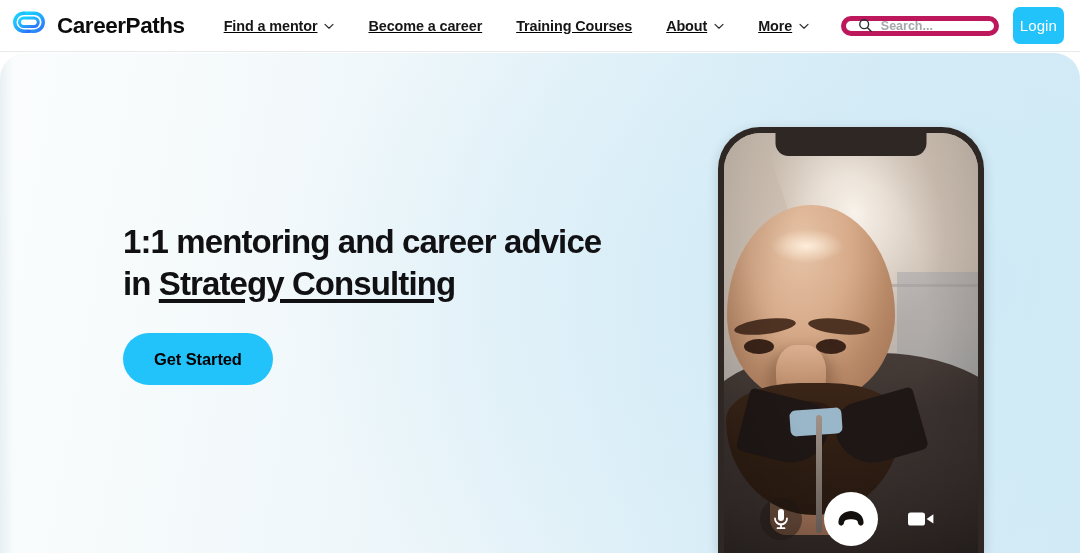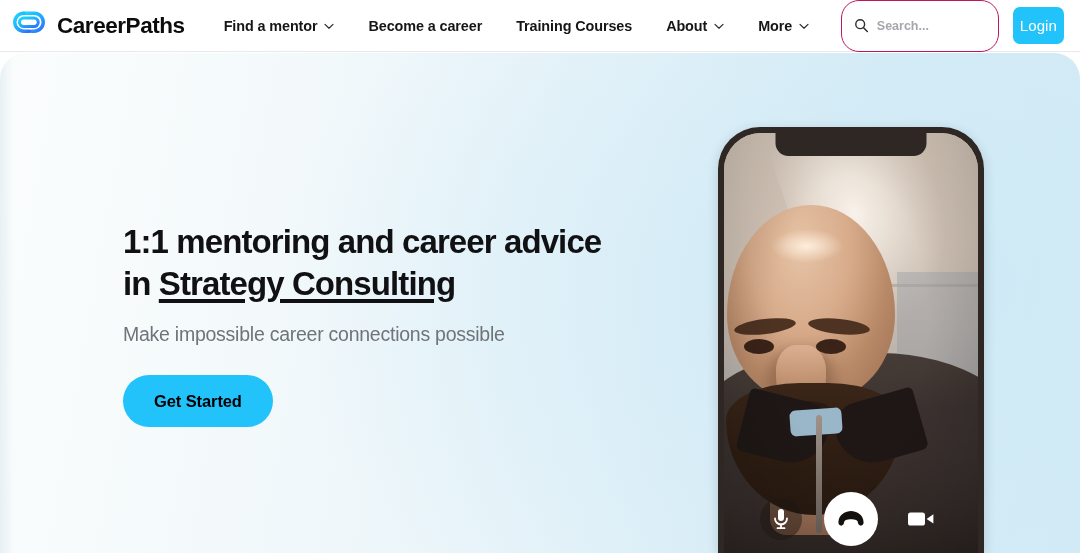--- a/index.html
+++ b/index.html
@@ -58,20 +58,21 @@
     flex: 1 1 auto;
   }
   .nav-item {
     display: flex;
     align-items: center;
     gap: 7px;
     padding: 0 17px;
     height: 52px;
     cursor: pointer;
     white-space: nowrap;
+    text-decoration: underline;
   }
   .nav-item .lbl {
     font-size: 14.4px;
     font-weight: 700;
     color: #161616;
     letter-spacing: -0.1px;
   }
   .chev {
     width: 10px; height: 7px;
     display: block;
@@ -80,22 +81,22 @@
   }
 
   .nav-right {
     display: flex;
     align-items: center;
     gap: 14px;
   }
 
   .search-box {
     width: 158px;
-    height: 52px;
-    border: 1px solid #be185d;
+    height: 20px;
+    border: 5px solid #be185d;
     border-radius: 18px;
     display: flex;
     align-items: center;
     padding: 0 10px 0 12px;
     gap: 8px;
     background: #fff;
     cursor: text;
   }
   .search-icon { width: 15px; height: 15px; flex: 0 0 15px; display:block; }
   .search-input {
@@ -452,21 +453,20 @@
     </div>
   </div>
 
   <div class="hero">
 
     <div class="hero-copy">
       <h1 class="headline">
         <span>1:1 mentoring and career advice</span><br>
         <span>in </span><span class="u">Strategy Consulting</span>
       </h1>
-      <p class="subhead">Make impossible career connections possible</p>
       <button class="cta">Get Started</button>
     </div>
 
     <div class="phone">
       <div class="phone-screen">
 
         <div class="vc-bg"></div>
         <div class="vc-wall-hi"></div>
         <div class="vc-wall-line"></div>
         <div class="vc-right-wall"></div>

